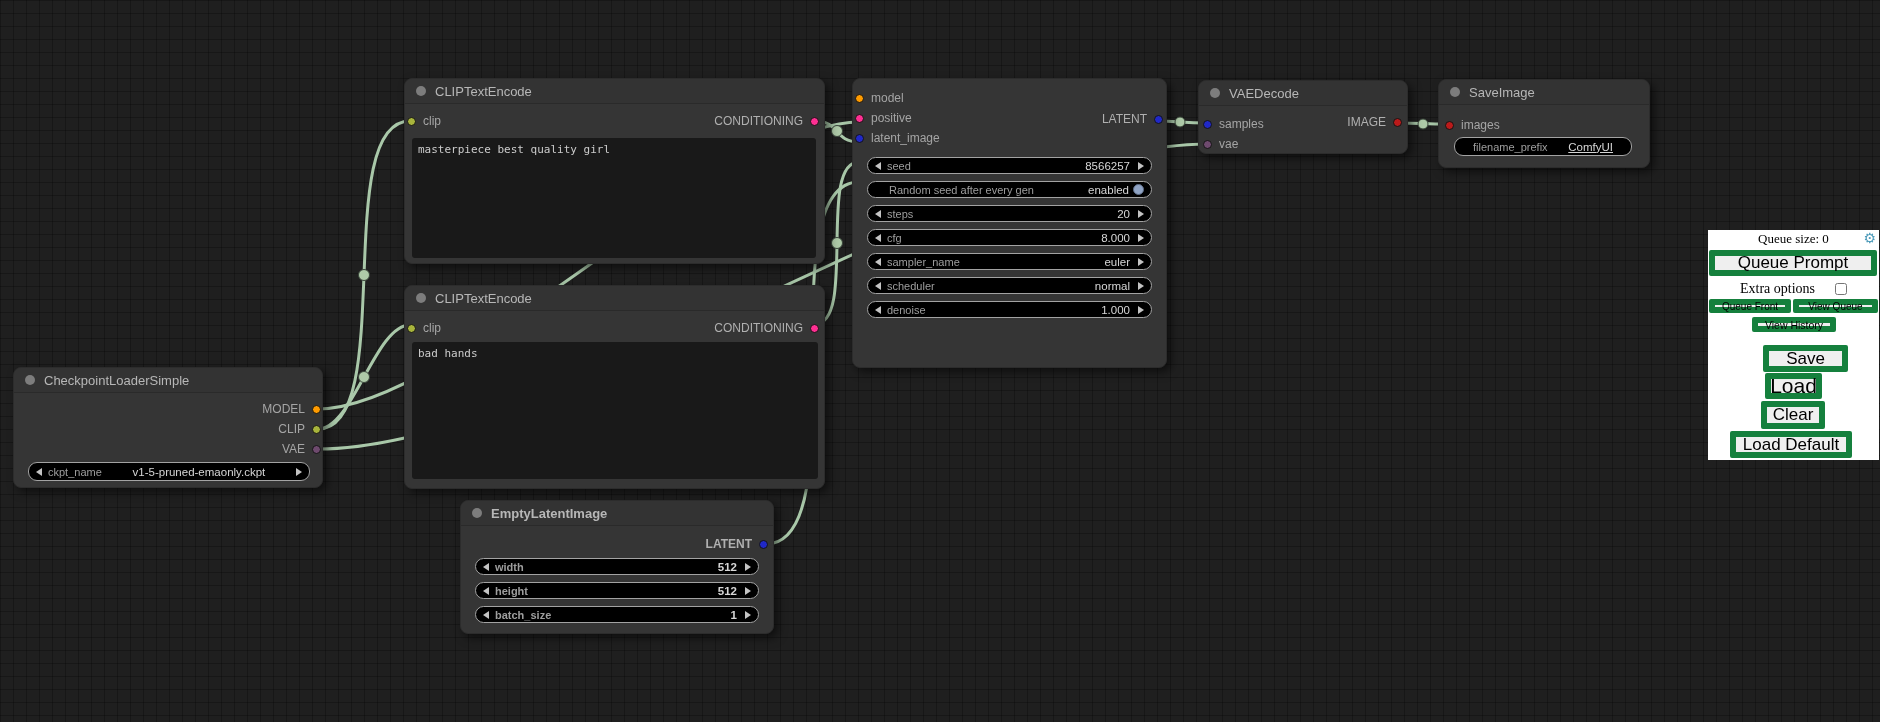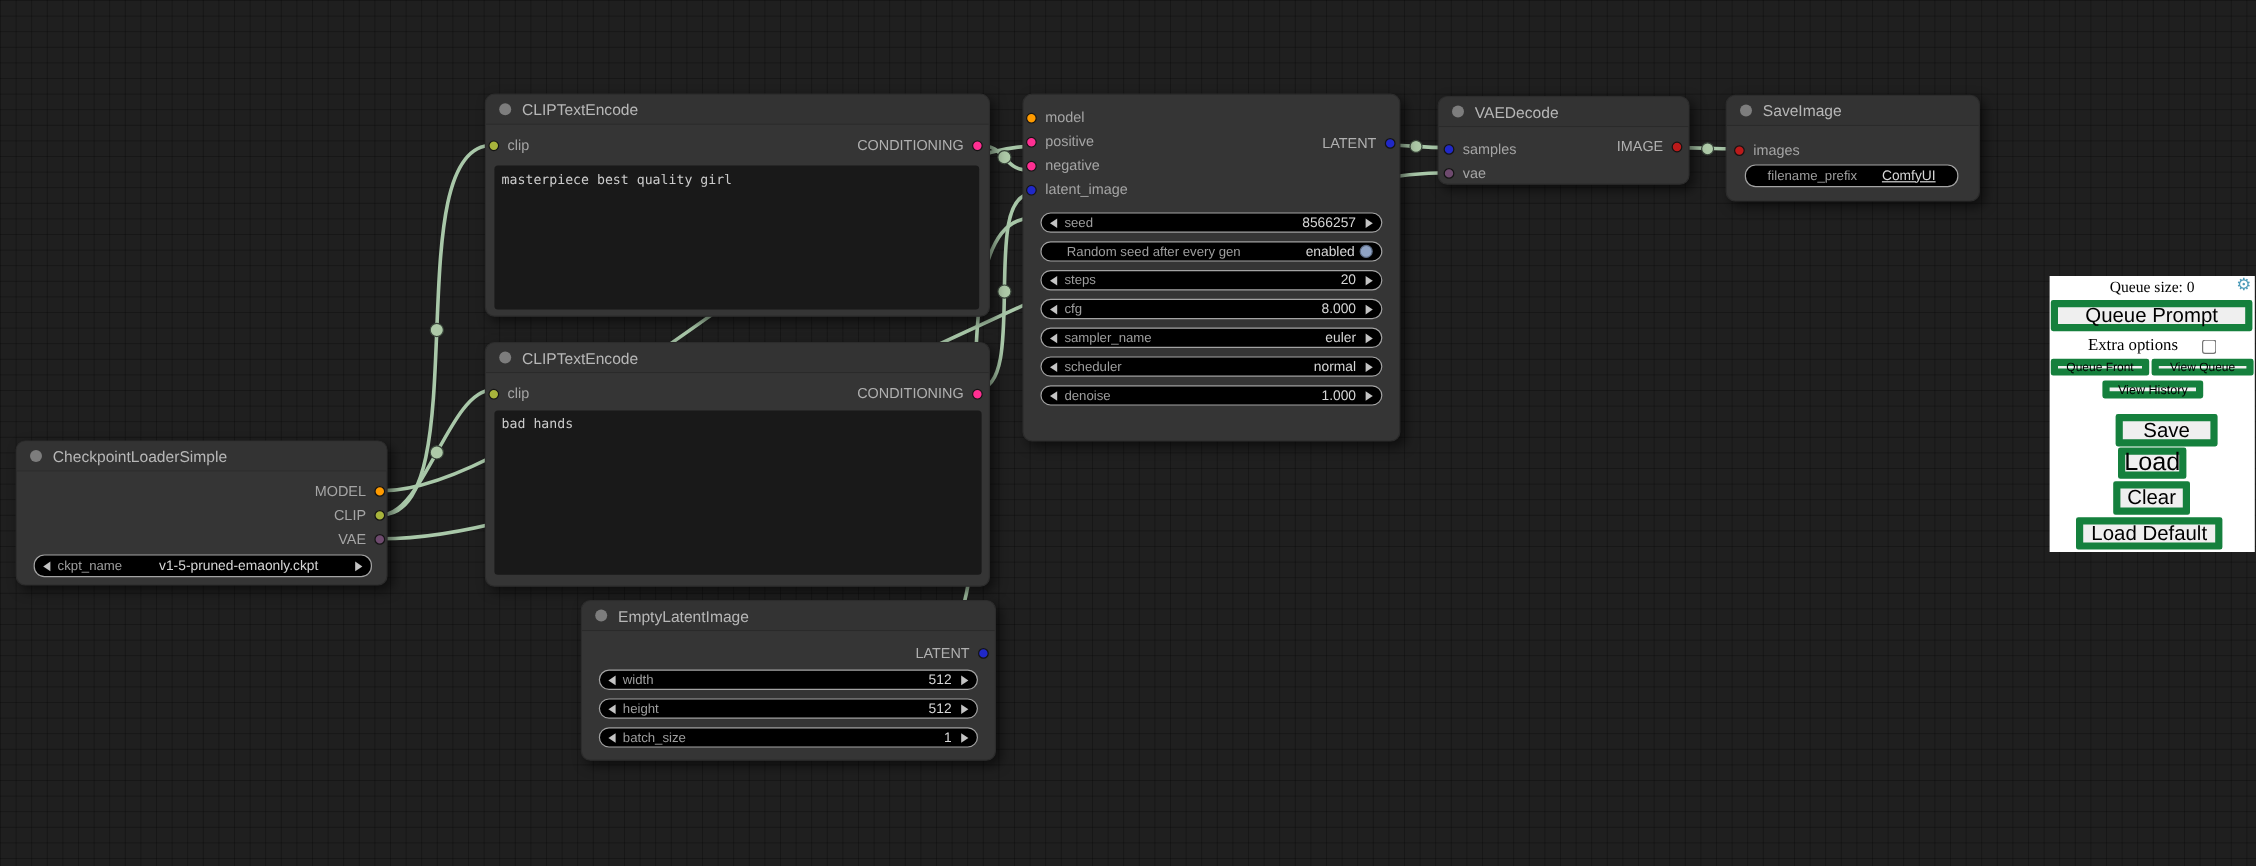--- a/index.html
+++ b/index.html
@@ -158,21 +158,21 @@
       <span>clip</span>
     </span>
     <span style="display:flex;align-items:center;gap:7px;color:#b0b0b0;">
       <span>CONDITIONING</span>
       <span class="port" style="background: rgb(255, 47, 146);"></span>
     </span>
   </div>
   <textarea class="prompt-box" style="left: 7px; top: 56px; width: 406px; height: 137px;" spellcheck="false">bad hands</textarea>
 </div>
 
-<div class="node" style="left:484px;top:500px;width:346px;height:134px;">
+<div class="node" style="left:460px;top:500px;width:314px;height:134px;font-weight:bold;">
   <div class="node-title">
     <span class="title-dot"></span>
     <span>EmptyLatentImage</span>
   </div>
   <div class="slot-row out" style="margin-top:8px;padding-right:5px;color:#b0b0b0;">
     <span>LATENT</span>
     <span class="port" style="background: rgb(32, 40, 200);"></span>
   </div>
   <div style="margin-top:4px;">
     <div class="widget">
@@ -202,24 +202,20 @@
     <span class="port" style="background: rgb(32, 40, 200);"></span>
   </div>
   <div style="padding-top:9px;">
     <div class="slot-row">
       <span class="port" style="background: rgb(255, 155, 0);"></span>
       <span>model</span>
     </div>
     <div class="slot-row">
       <span class="port" style="background: rgb(255, 47, 146);"></span>
       <span>positive</span>
-    </div>
-    <div class="slot-row">
-      <span class="port" style="background: rgb(255, 47, 146);"></span>
-      <span>negative</span>
     </div>
     <div class="slot-row">
       <span class="port" style="background: rgb(32, 40, 200);"></span>
       <span>latent_image</span>
     </div>
   </div>
   <div style="margin-top:9px;">
     <div class="widget">
       <span class="arr-l"></span>
       <span class="wlabel">seed</span>

